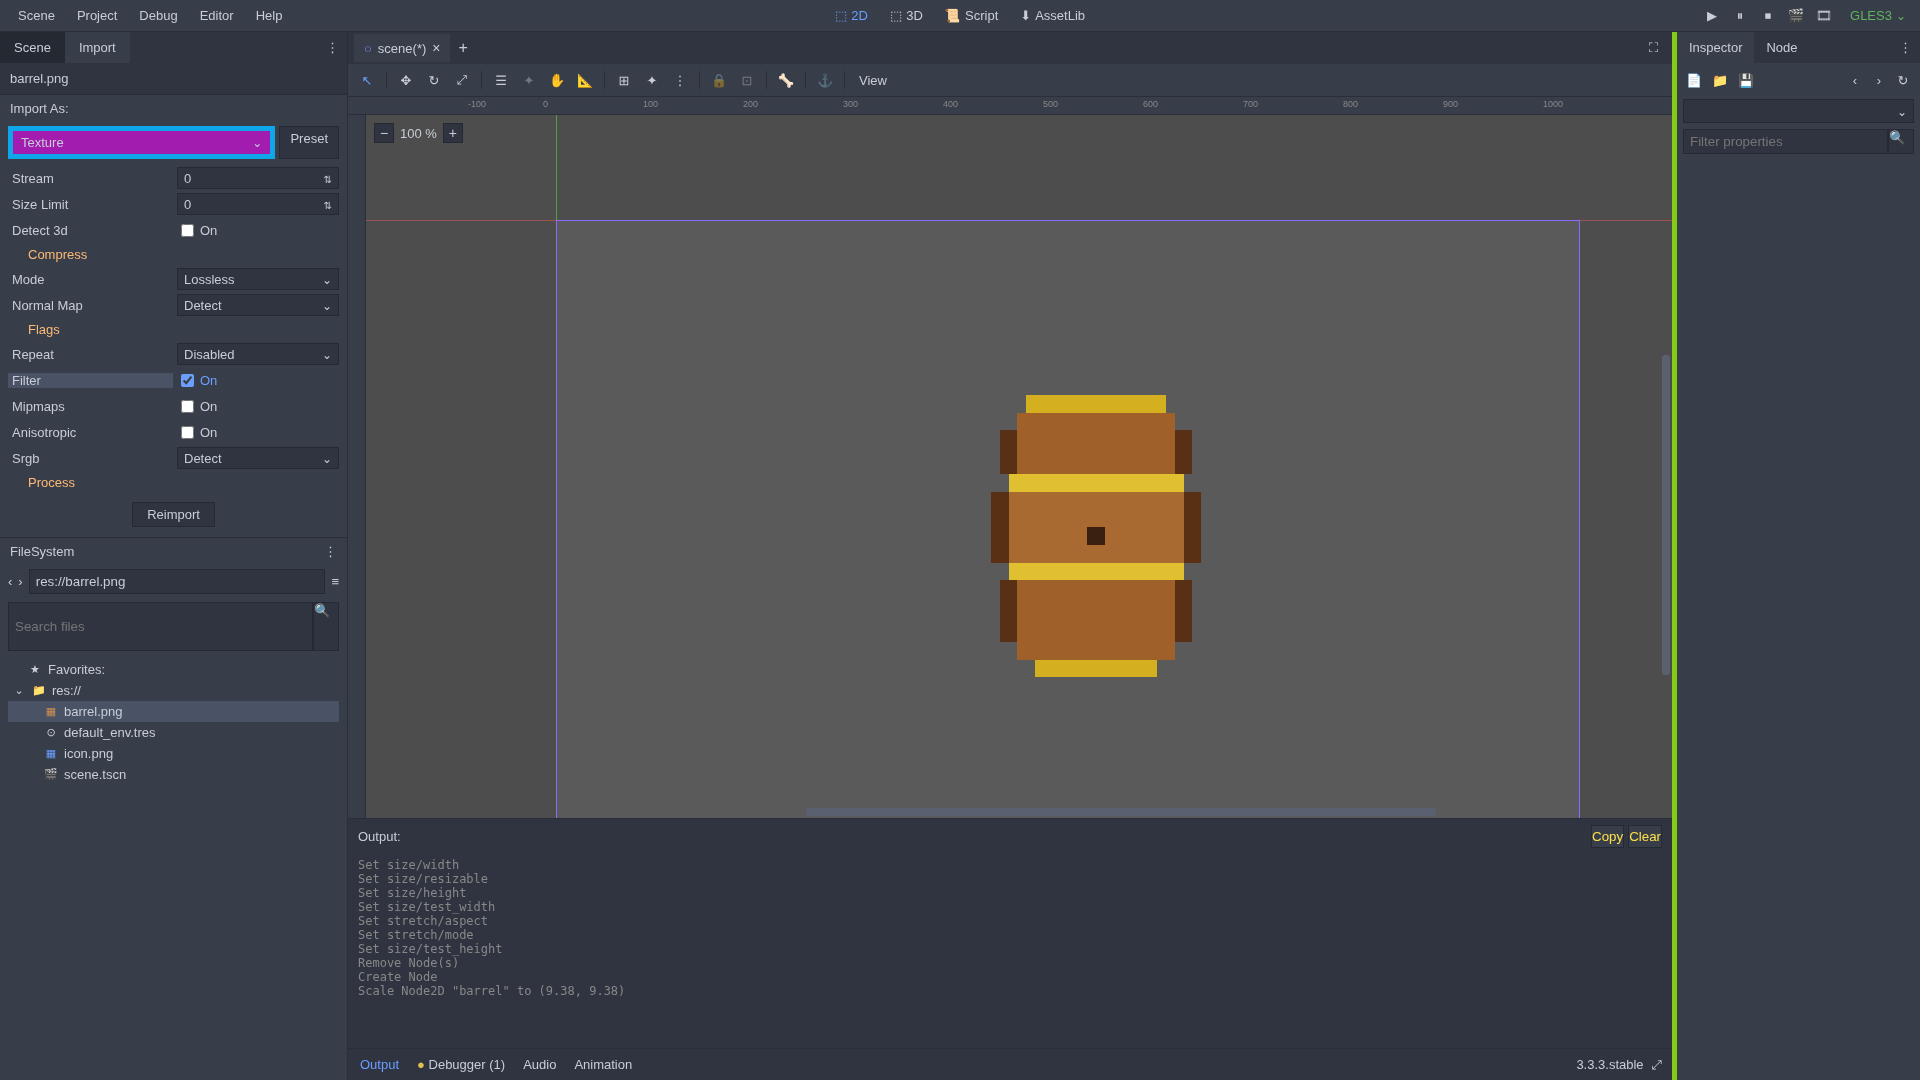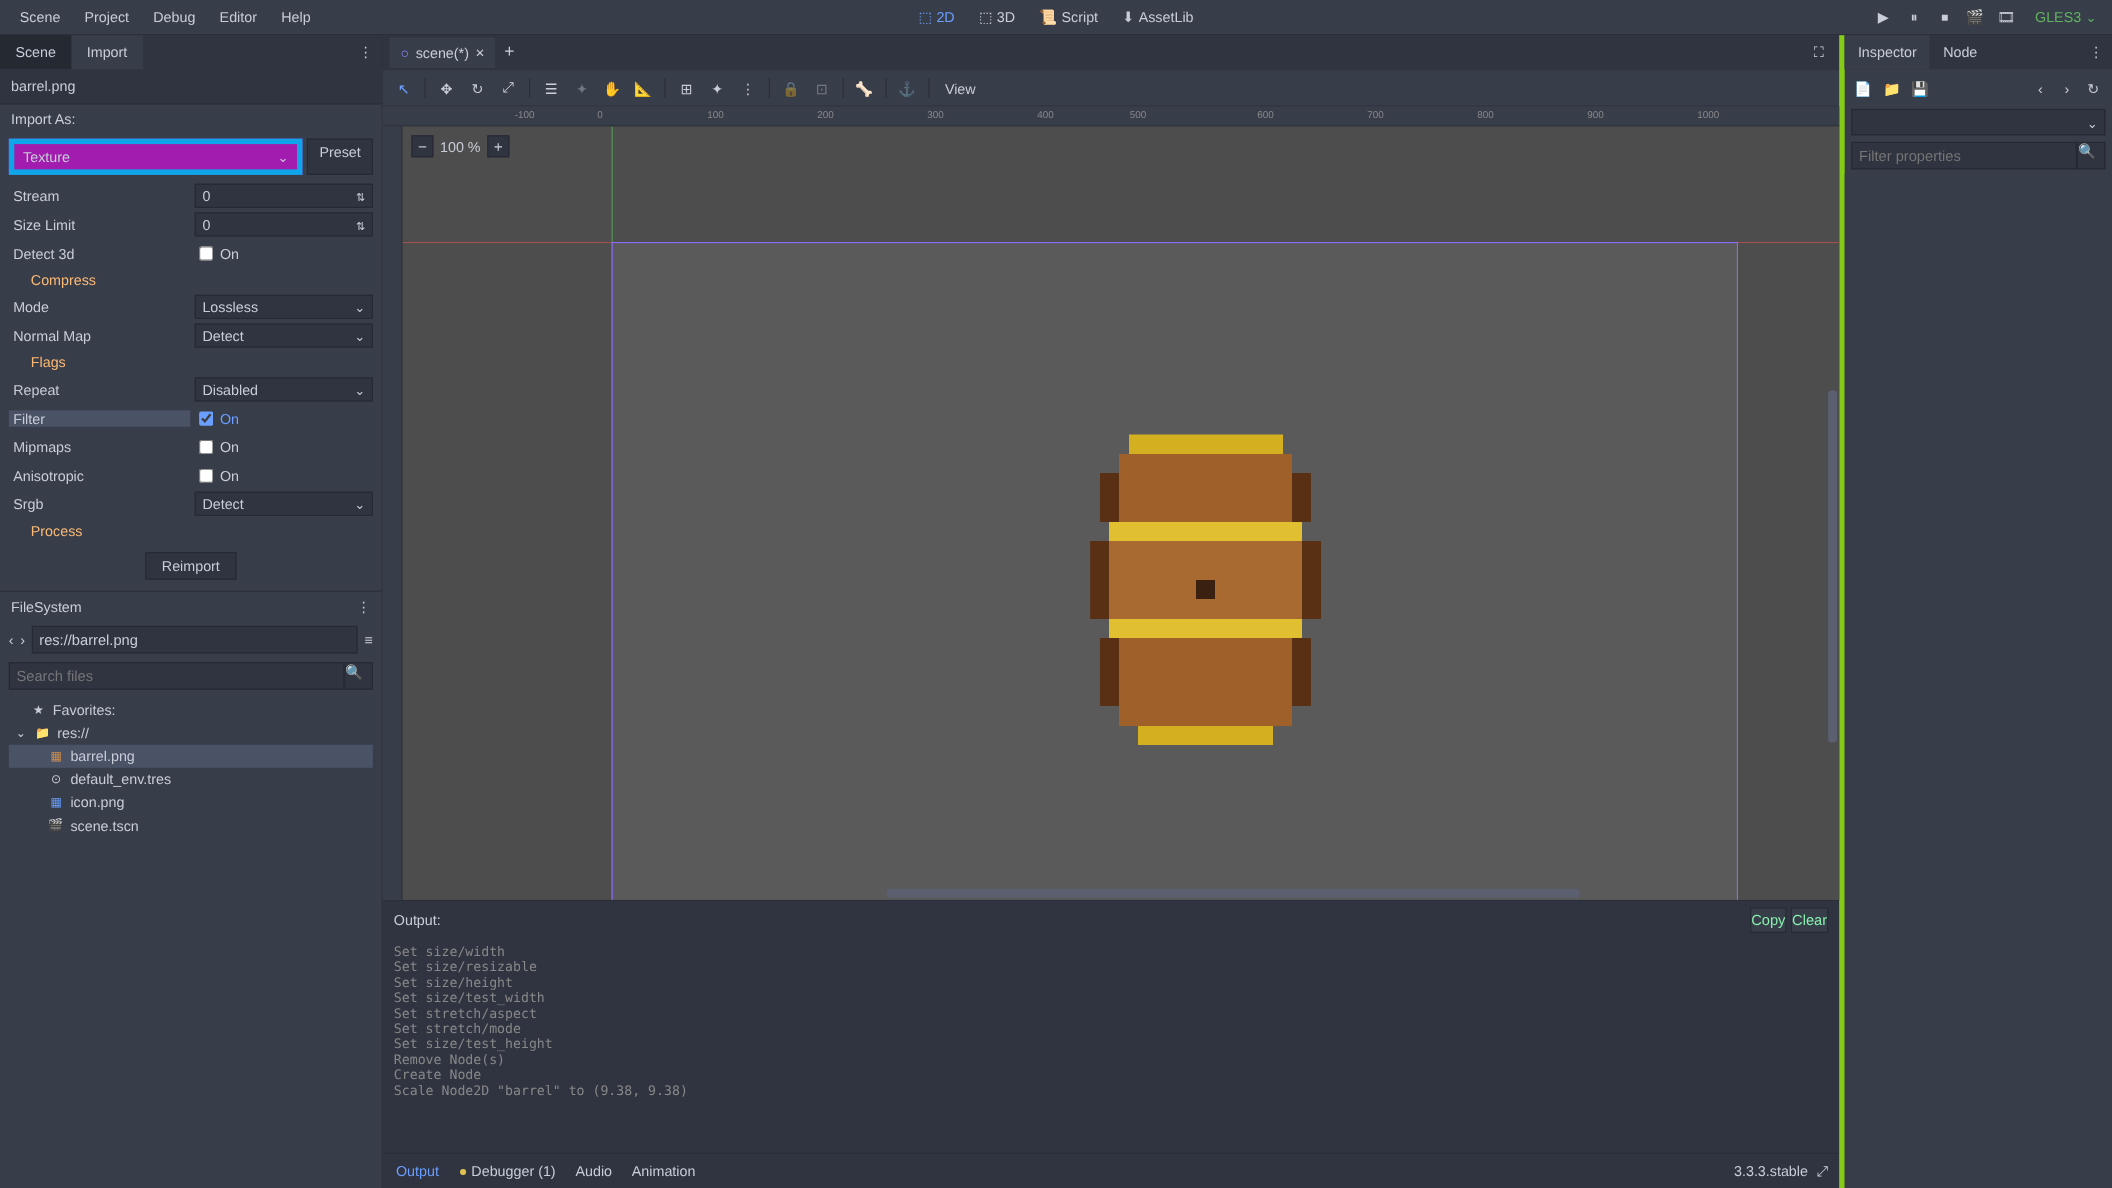--- a/index.html
+++ b/index.html
@@ -49,21 +49,21 @@
 .checkbox-ctl input { accent-color: #6a9eff; }
 .reimport-btn { margin: 6px auto; padding: 4px 14px; background: #2f3440; border: 1px solid #252932; cursor: pointer; display: block; width: fit-content; }
 
 
 .filesystem { flex: 1; display: flex; flex-direction: column; border-top: 1px solid #2a2e38; margin-top: 4px; }
 .fs-header { display: flex; align-items: flex-end; padding: 6px 10px; }
 .fs-title { flex: 1; }
 .fs-path-row { display: flex; align-items: center; gap: 6px; padding: 4px 8px; }
 .fs-path-input { flex: 1; background: #2f3440; border: 1px solid #252932; padding: 4px 6px; color: #c8cdd8; }
 .fs-search { display: flex; padding: 4px 8px; }
-.fs-search input { flex: 1; background: #2f3440; border: 1px solid #252932; padding: 4px 6px; color: #84cc16; }
+.fs-search input { flex: 1; background: #2f3440; border: 1px solid #252932; padding: 16px 6px; color: #84cc16; }
 .fs-search-btn { width: 26px; background: #2f3440; border: 1px solid #252932; cursor: pointer; }
 .fs-tree { padding: 4px 8px; }
 .fs-item { display: flex; align-items: center; gap: 6px; padding: 3px 4px; cursor: pointer; }
 .fs-item.selected { background: #4a5266; }
 .fs-indent-1 { padding-left: 20px; }
 .fs-indent-2 { padding-left: 36px; }
 .fs-icon { width: 14px; height: 14px; display: inline-flex; align-items: center; justify-content: center; font-size: 11px; }
 
 
 .center-panel { flex: 1; display: flex; flex-direction: column; }
@@ -91,21 +91,21 @@
 .origin-line-v { position: absolute; top: 0; bottom: 0; left: 190px; width: 1px; background: #50a050; }
 .scene-rect { position: absolute; top: 105px; left: 190px; width: 1024px; height: 600px; border: 1px solid #8a6aff; background: #5a5a5a; }
 .barrel-sprite { position: absolute; top: 280px; left: 625px; width: 210px; height: 300px; image-rendering: pixelated; }
 .vp-scrollbar-v { position: absolute; right: 2px; top: 240px; width: 8px; height: 320px; background: #5a6070; border-radius: 3px; }
 .vp-scrollbar-h { position: absolute; bottom: 2px; left: 440px; width: 630px; height: 8px; background: #5a6070; border-radius: 3px; }
 
 
 .output-panel { height: 230px; background: #2f3440; border-top: 1px solid #2a2e38; display: flex; flex-direction: column; }
 .output-header { display: flex; padding: 6px 10px; align-items: center; }
 .output-header-right { margin-left: auto; display: flex; gap: 4px; }
-.output-btn { background: #383d4a; border: 1px solid #252932; padding: 3px 0; cursor: pointer; color: #86efac; }
+.output-btn { background: #383d4a; border: 1px solid #252932; padding: 3px 0; cursor: pointer; color: #fde047; }
 .output-body { flex: 1; padding: 4px 10px; font-family: monospace; font-size: 12px; color: #888; overflow-y: auto; white-space: pre; }
 
 .bottom-tabs { display: flex; align-items: center; padding: 4px 10px; background: #2f3440; border-top: 1px solid #2a2e38; gap: 14px; }
 .bottom-tab { cursor: pointer; padding: 4px 2px; }
 .bottom-tab.active { color: #6a9eff; }
 .debugger-dot { color: #e0c050; }
 .bottom-right { margin-left: auto; display: flex; gap: 8px; align-items: center; }
 
 
 .right-panel { width: 248px; border-left: 5px solid #84cc16; display: flex; flex-direction: column; }
@@ -347,21 +347,21 @@
     </div>
 
     <div class="viewport-wrap">
       <div class="ruler-h">
         <span style="left:120px">-100</span>
           <span style="left:195px">0</span>
           <span style="left:295px">100</span>
           <span style="left:395px">200</span>
           <span style="left:495px">300</span>
           <span style="left:595px">400</span>
-          <span style="left:679px">500</span>
+          <span style="left:695px">500</span>
           <span style="left:795px">600</span>
           <span style="left:895px">700</span>
           <span style="left:995px">800</span>
           <span style="left:1095px">900</span>
           <span style="left:1195px">1000</span>
       </div>
       <div class="vp-body">
         <div class="ruler-v"></div>
         <div class="canvas-area">
           <div class="zoom-ctrl">

